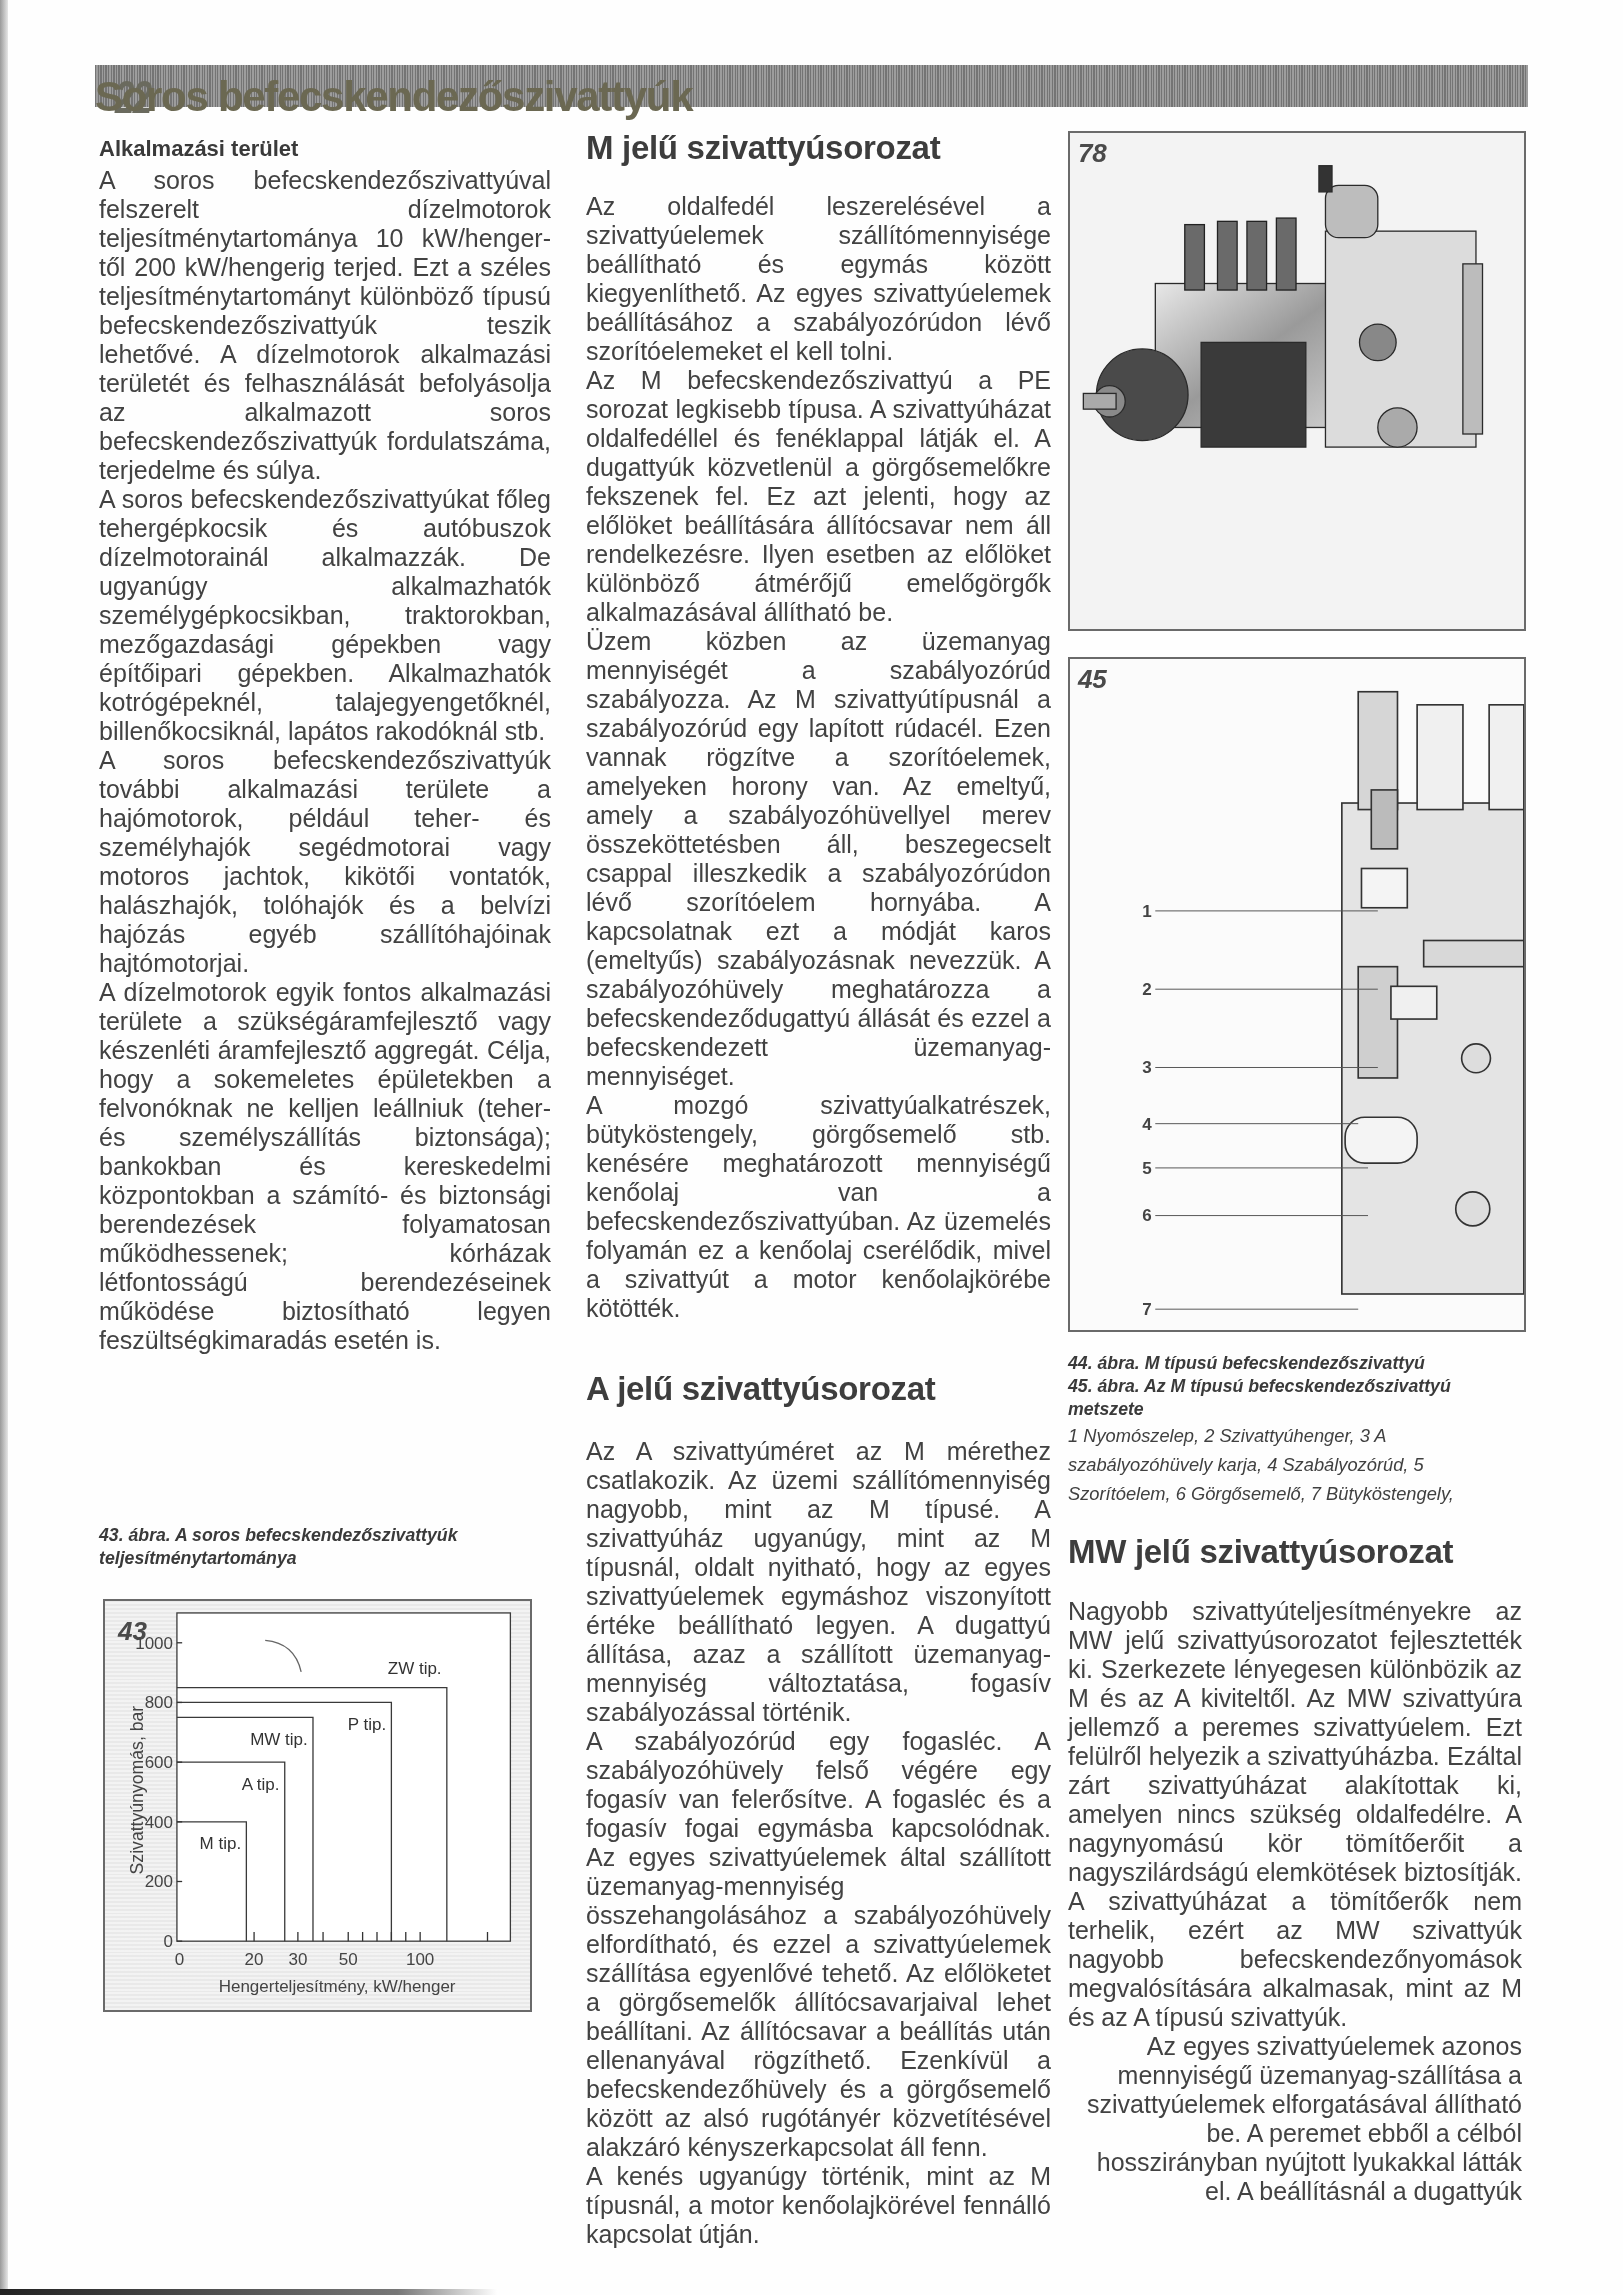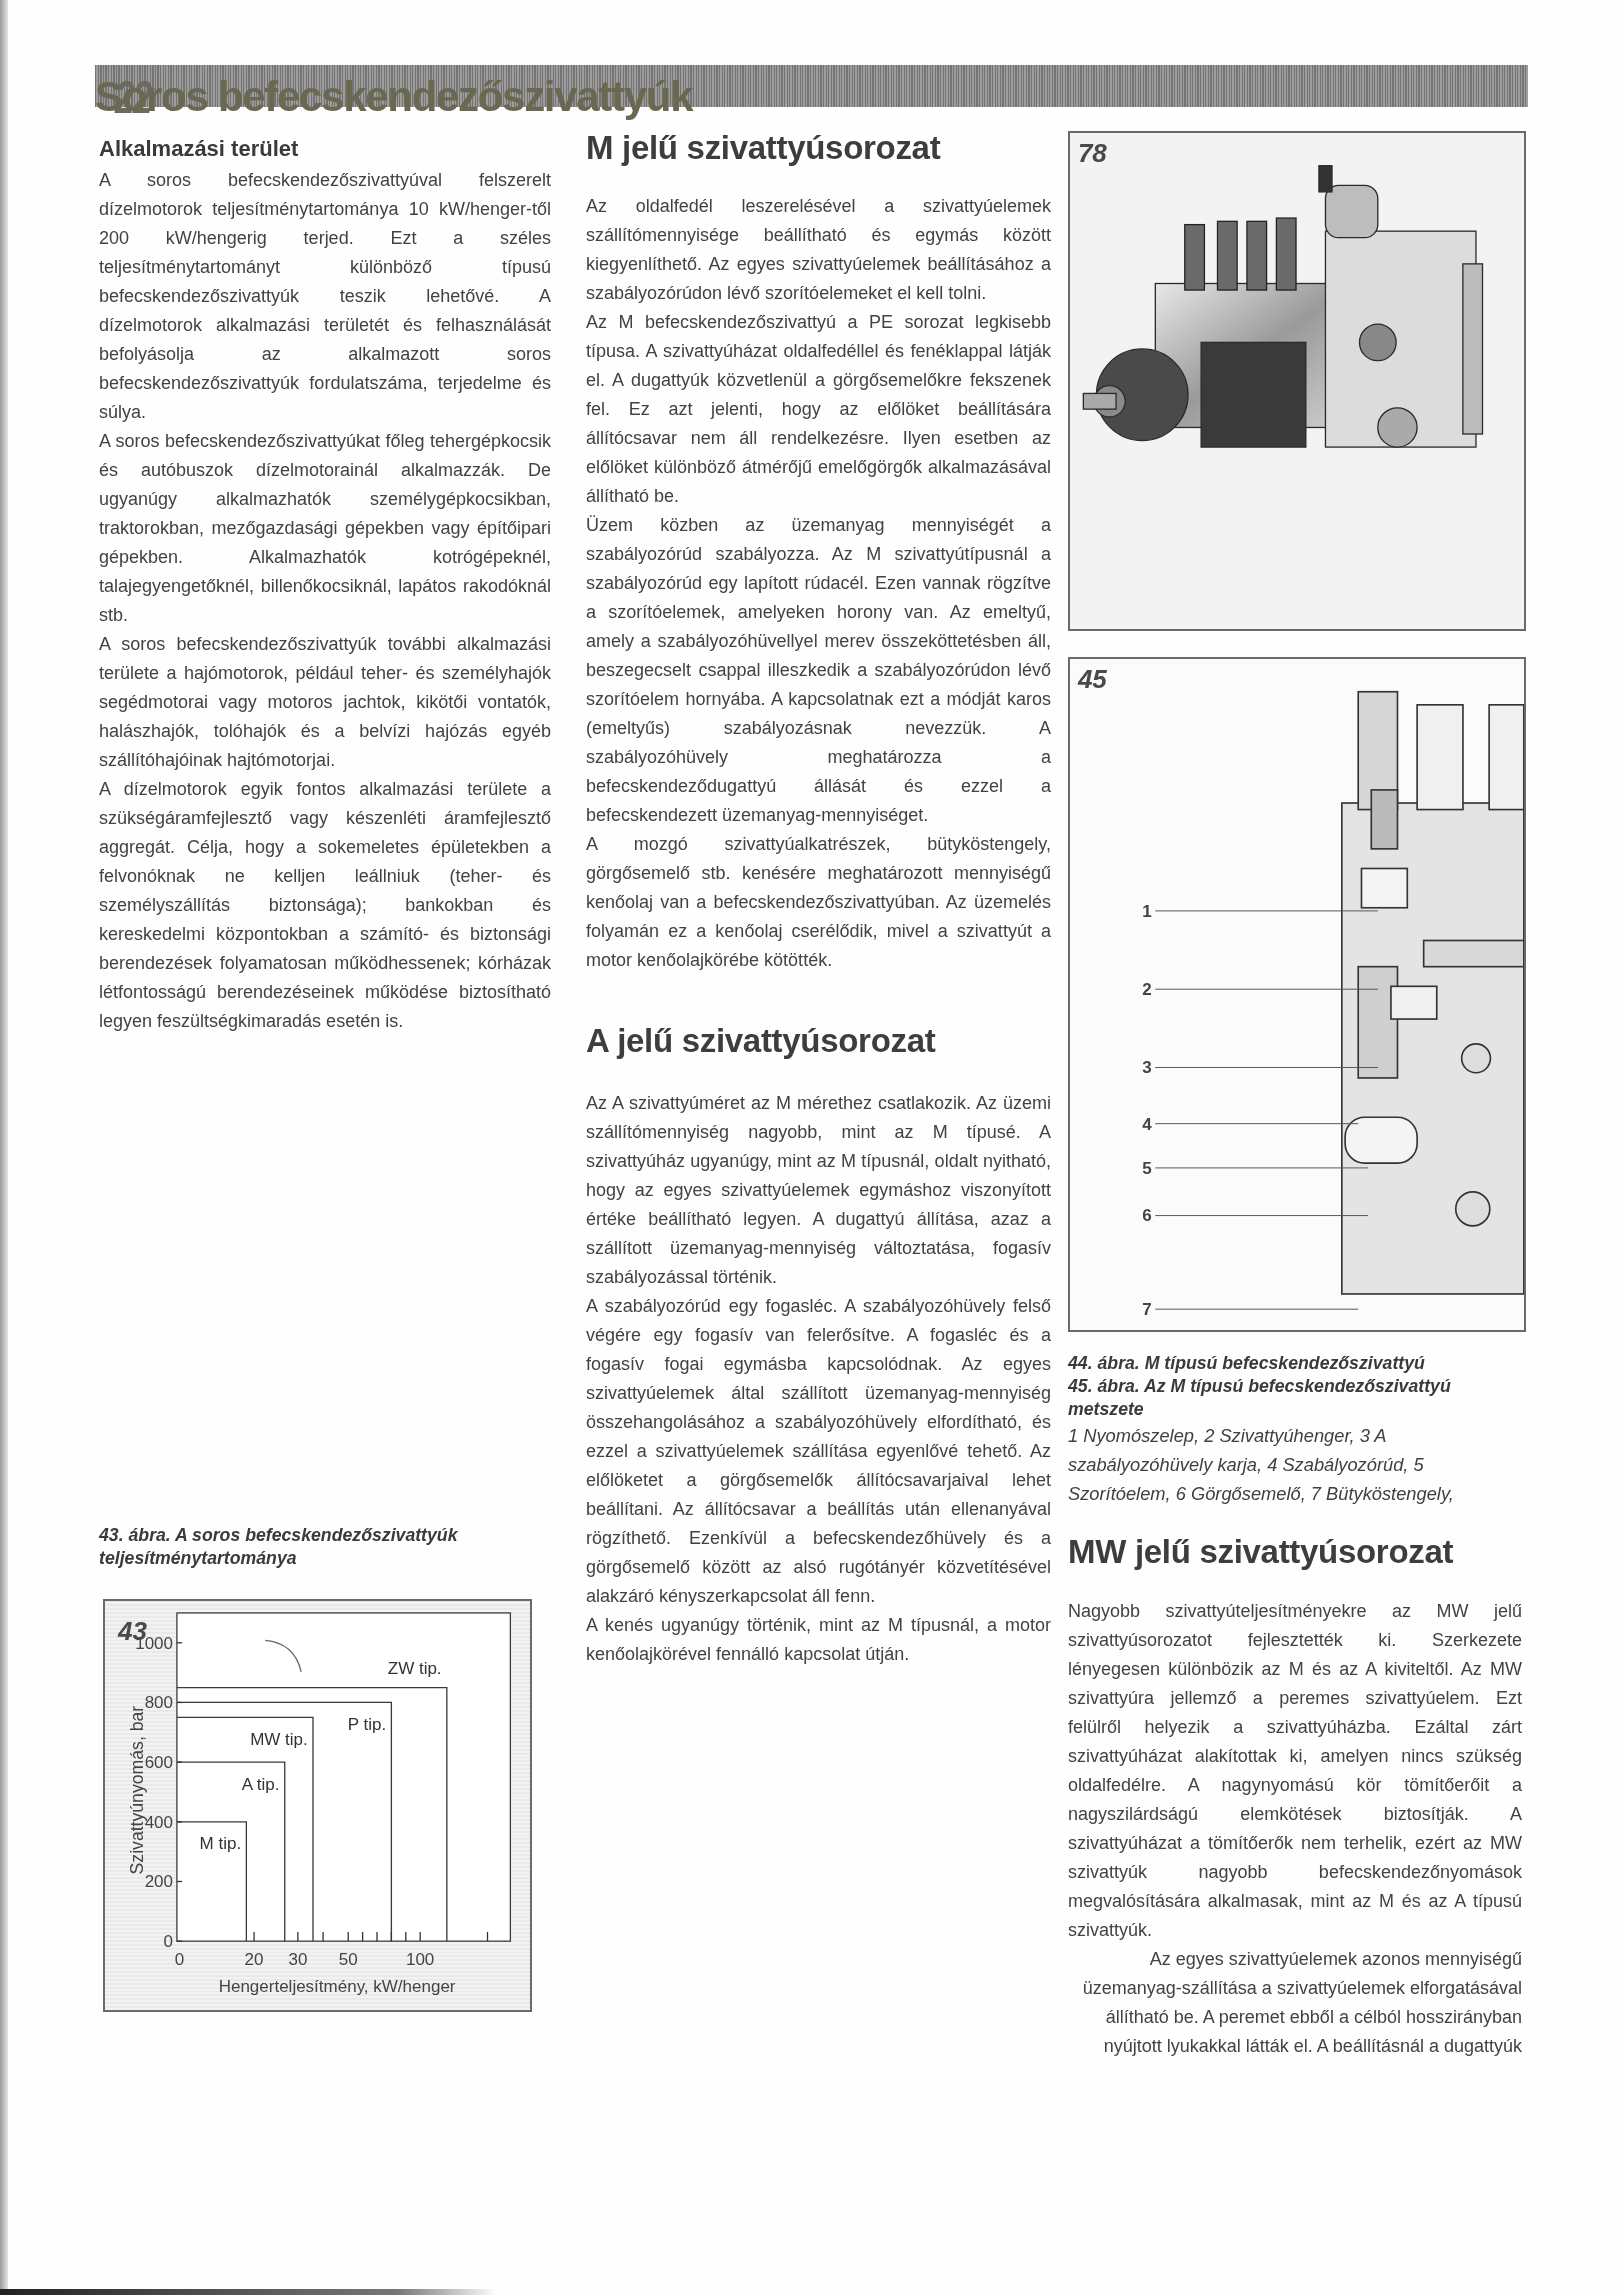--- a/index.html
+++ b/index.html
@@ -22,21 +22,21 @@
   .page-number { position: absolute; left: 19.6px; top: 3.9px; font-size: 47px; font-weight: bold; font-style: italic; color: #6a6a5e; letter-spacing: -2.6px; transform: scaleX(0.75); transform-origin: left; }
   .running-title { position: absolute; left: 0; right: 0; top: 8px; text-align: left; font-size: 42px; font-weight: bold; color: #6b6852; letter-spacing: -1.3px; }
 
   .col { position: absolute; }
   .col-left { left: 99px; top: 134px; width: 452px; }
   .col-mid { left: 586px; top: 128px; width: 465px; }
   .col-right { left: 1068px; }
 
   .subhead { font-size: 22px; font-weight: bold; color: #3a3a3a; margin: 0 0 2.6px 0; line-height: 29px; }
   .h2 { font-size: 33px; font-weight: bold; color: #3d3d3d; margin: 0; line-height: 39px; letter-spacing: -0.3px; }
-  .para { font-size: 18px; line-height: 29px; text-align: justify; margin: 0; color: #424242; }
+  .para { font-size: 25px; line-height: 29px; text-align: justify; margin: 0; color: #424242; }
   .caption { font-size: 17.7px; font-weight: bold; font-style: italic; line-height: 23px; color: #3a3a3a; margin: 0; }
   .caption-legend { font-size: 18.3px; font-style: italic; line-height: 29px; color: #404040; margin: 0; }
 
   .figure-box { position: absolute; border: 2px solid #6a6a6a; background: #f4f4f4; }
   .fig-num { position: absolute; left: 7.9px; top: 5.2px; font-size: 26px; font-weight: bold; font-style: italic; color: #4a4a4a; }
 
   
   .chart-box { position: absolute; left: 103px; top: 1599px; width: 425px; height: 409px; border: 2px solid #6a6a6a;
     background-color: #e9e9e9;
     background-image: repeating-linear-gradient(0deg, rgba(255,255,255,0.45) 0 2px, rgba(0,0,0,0) 2px 3.9px); }

